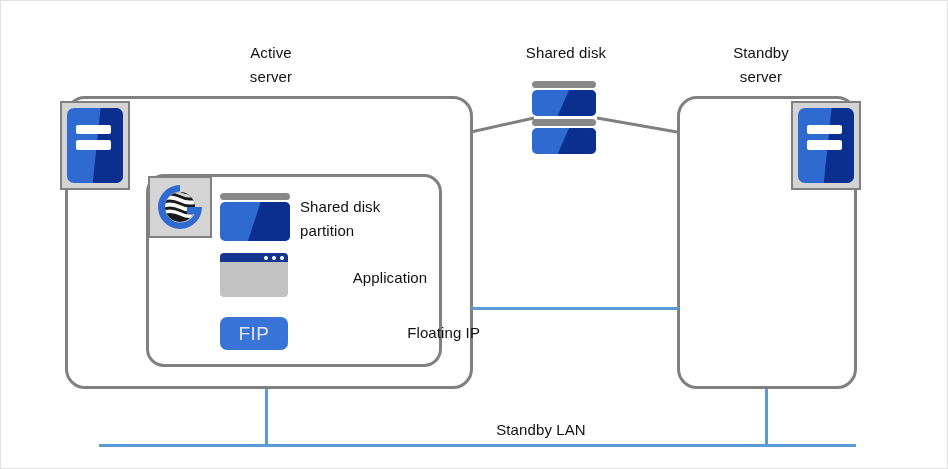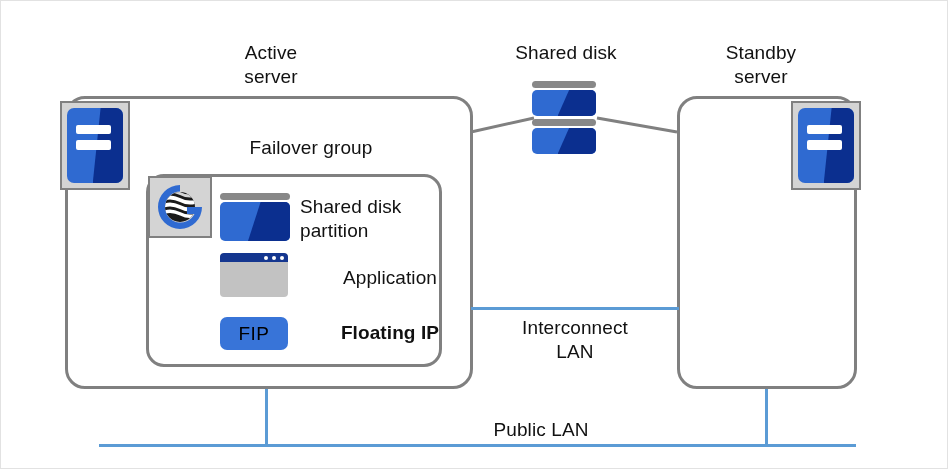--- a/index.html
+++ b/index.html
@@ -9,21 +9,21 @@
     position:relative;
     width:948px;height:469px;
     background:#ffffff;
     border:1px solid #e2e2e2;
     box-sizing:border-box;
     overflow:hidden;
   }
   .lbl{
     position:absolute;
     color:#111111;
-    font-size:19px;
+    font-size:15px;
     line-height:24px;
     text-align:center;
     white-space:pre-line;
     letter-spacing:0.1px;
   }
   
   .srvbox{
     position:absolute;
     border:3px solid #808080;
     border-radius:20px;
@@ -105,21 +105,21 @@
   }
   .appicon .dot.d1{right:20px;}
   .appicon .dot.d2{right:12px;}
   .appicon .dot.d3{right:4px;}
 
   
   .fip{
     position:absolute;
     background:#3874d8;
     border-radius:7px;
-    color:#000000;
+    color:#e5e5e5;
     font-size:19px;
     display:flex;align-items:center;justify-content:center;
     letter-spacing:0.5px;
   }
 
   
   .glogo{
     position:absolute;
     background:#d4d4d4;
     border:2px solid #808080;
@@ -152,21 +152,20 @@
 
   <div class="srvbox" style="left:64px;top:95px;width:408px;height:293px;"></div>
 
   <div class="srvicon" style="left:59px;top:100px;width:70px;height:89px;">
     <div class="body">
       <div class="bar b1"></div>
       <div class="bar b2"></div>
     </div>
   </div>
 
-  <div class="lbl" style="left:175px;top:135px;width:270px;">Failover group</div>
 
   <div class="fgbox" style="left:145px;top:173px;width:296px;height:193px;"></div>
 
   <div class="glogo" style="left:147px;top:175px;width:64px;height:62px;">
     <svg width="52" height="50" viewBox="0 0 52 50">
       <defs>
         <clipPath id="sphereClip">
             <circle cx="26" cy="25" r="15"></circle>
           </clipPath>
       </defs>
@@ -193,21 +192,21 @@
   <div class="appicon" style="left:219px;top:252px;width:68px;height:44px;">
     <div class="tbar">
       <span class="dot d1"></span>
       <span class="dot d2"></span>
       <span class="dot d3"></span>
     </div>
   </div>
   <div class="lbl" style="left:299px;top:265px;width:180px;text-align:center;">Application</div>
 
   <div class="fip" style="left:219px;top:316px;width:68px;height:33px;">FIP</div>
-  <div class="lbl" style="left:299px;top:320px;width:180px;text-align:center;font-weight:bold;">Floating IP</div>
+  <div class="lbl" style="left:299px;top:320px;width:180px;text-align:right;">Floating IP</div>
 
   <div class="diskstack" style="left:531px;top:80px;width:64px;height:72px;">
     <div class="disk unit" style="position:relative;width:64px;height:35px;">
       <div class="cap"></div>
       <div class="plat"></div>
     </div>
     <div class="disk unit" style="position:relative;width:64px;height:35px;">
       <div class="cap"></div>
       <div class="plat"></div>
     </div>
@@ -216,23 +215,21 @@
   <div class="srvbox" style="left:676px;top:95px;width:180px;height:293px;"></div>
 
   <div class="srvicon" style="left:790px;top:100px;width:70px;height:89px;">
     <div class="body">
       <div class="bar b1"></div>
       <div class="bar b2"></div>
     </div>
   </div>
 
   <div class="blueline" style="left:470px;top:306px;width:208px;height:3px;"></div>
-  <div class="lbl" style="left:474px;top:315px;width:200px;">Interconnect
-LAN</div>
 
   <div class="blueline" style="left:264px;top:388px;width:3px;height:57px;"></div>
 
   <div class="blueline" style="left:764px;top:388px;width:3px;height:57px;"></div>
 
   <div class="blueline" style="left:98px;top:443px;width:757px;height:3px;"></div>
-  <div class="lbl" style="left:440px;top:417px;width:200px;">Public  LAN</div>
+  <div class="lbl" style="left:440px;top:417px;width:200px;">Standby  LAN</div>
 
 </div>
 
 </body></html>

